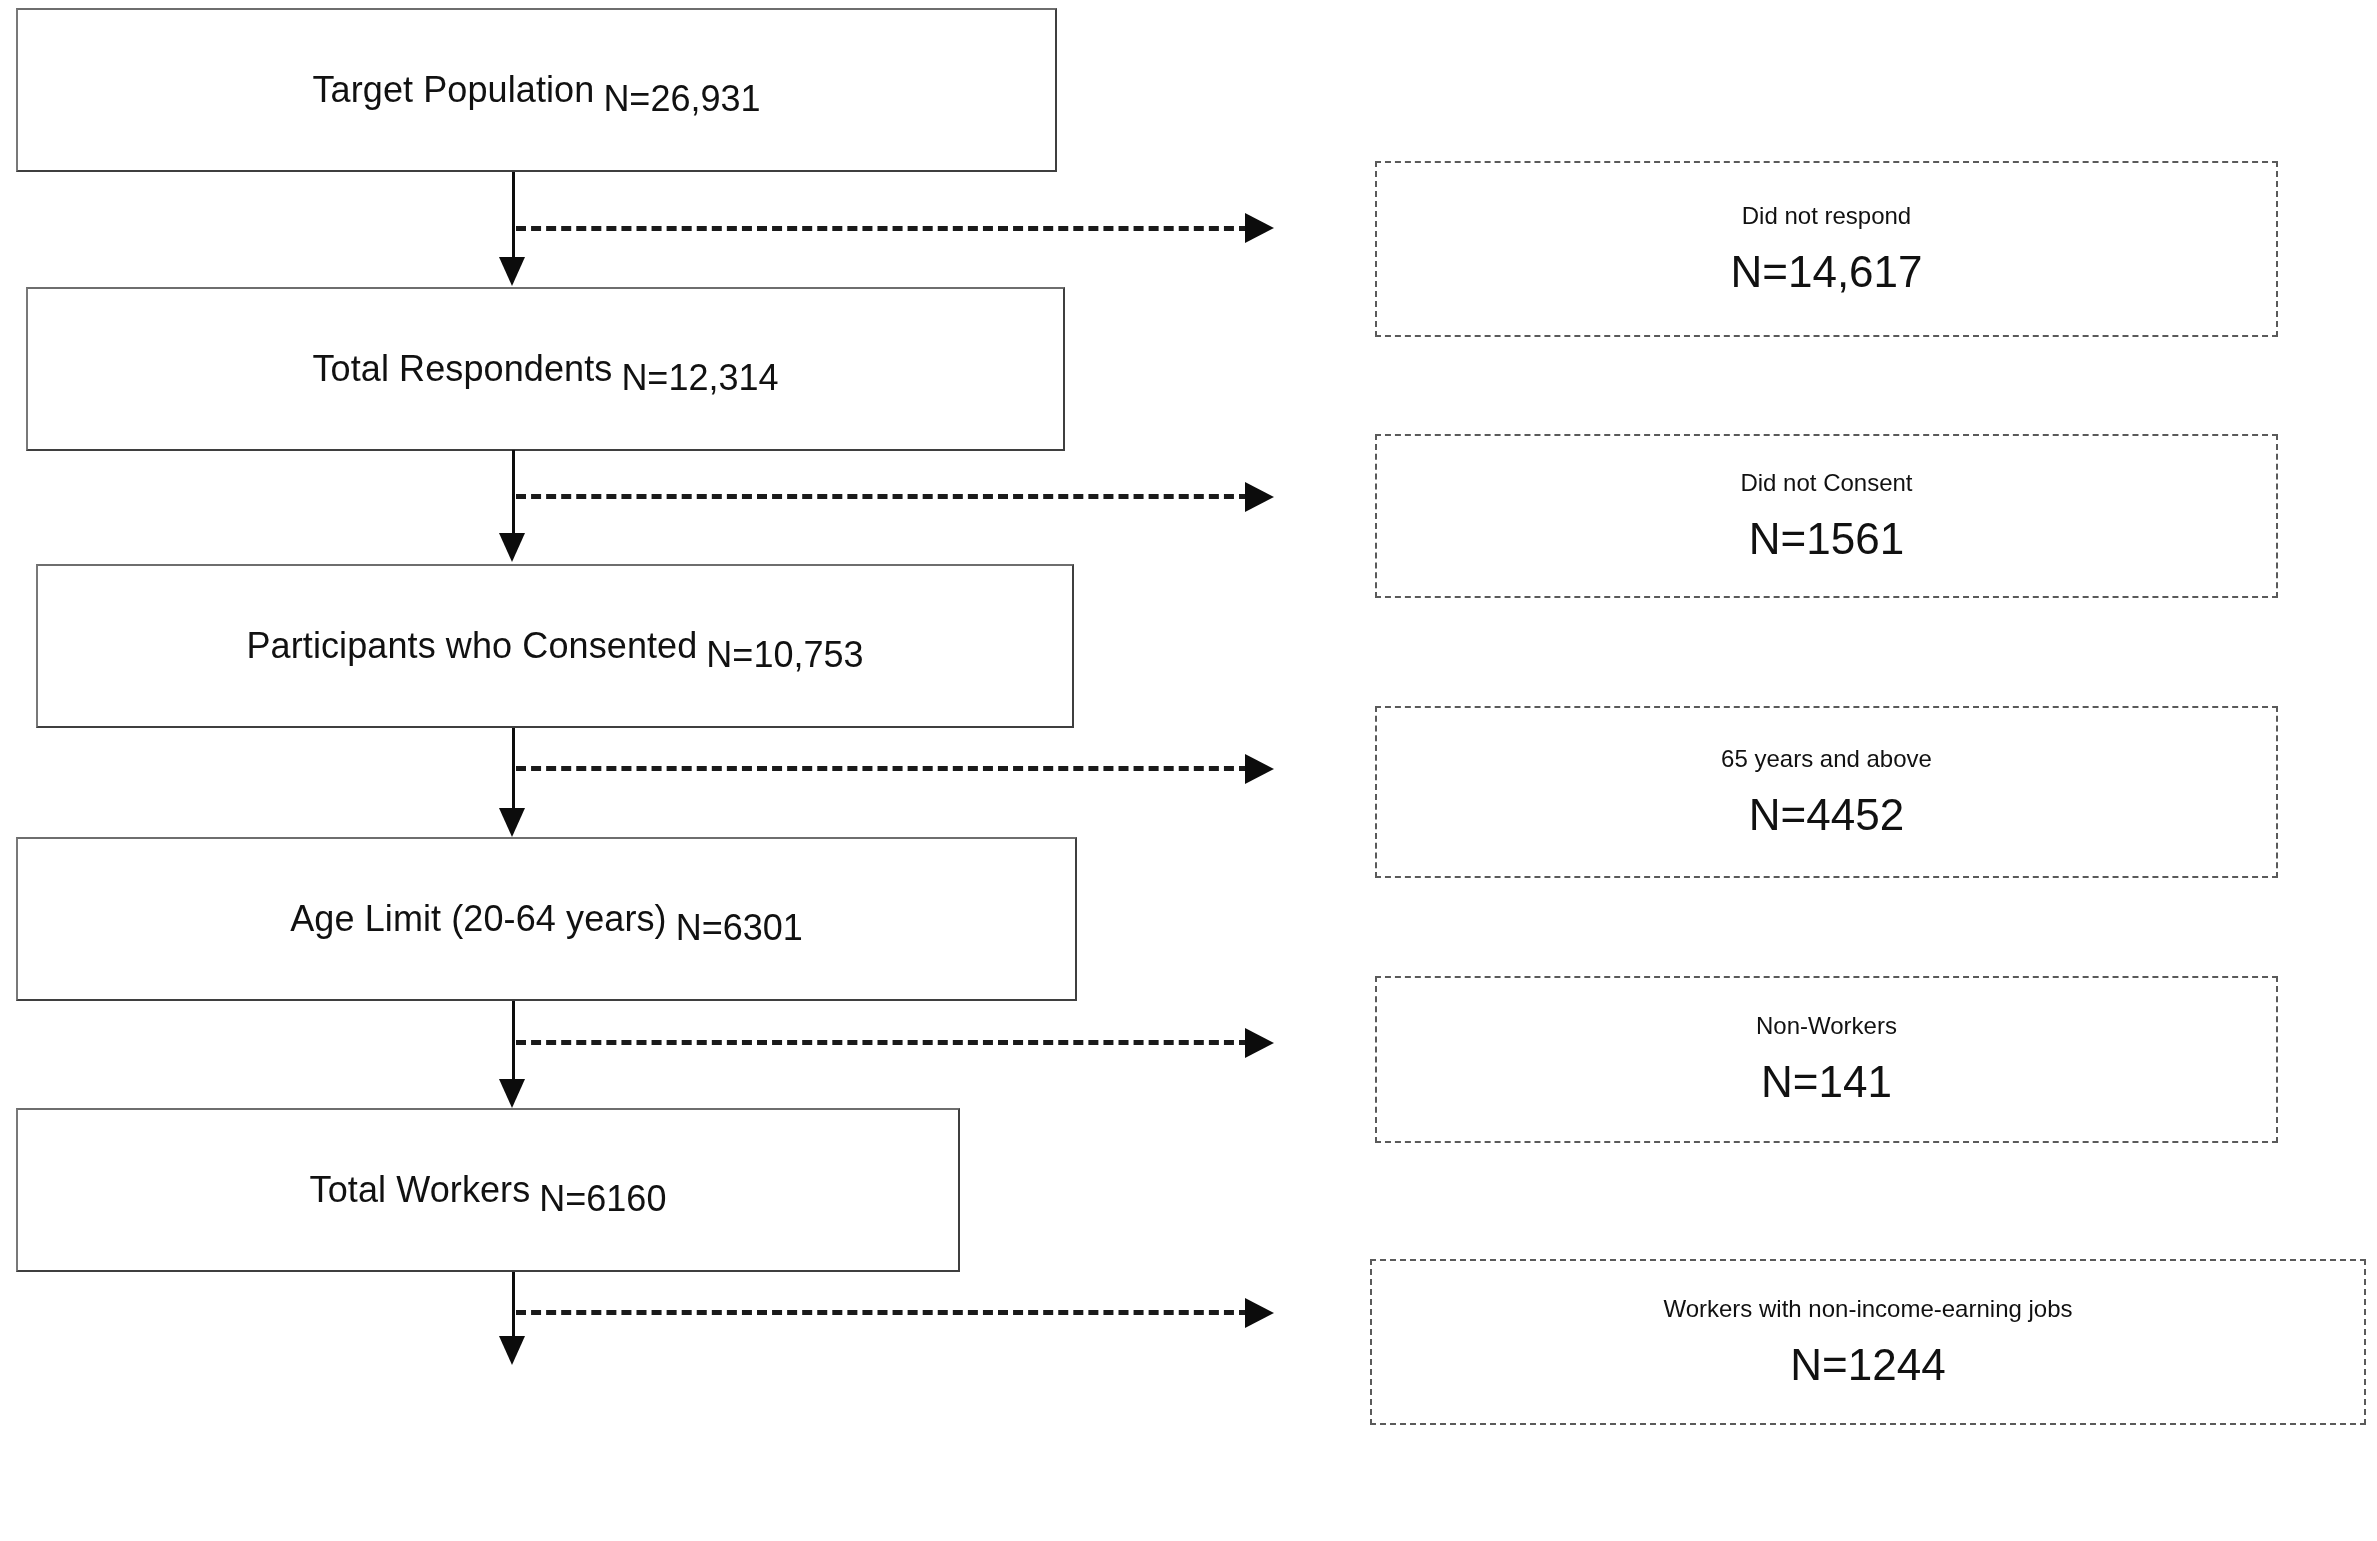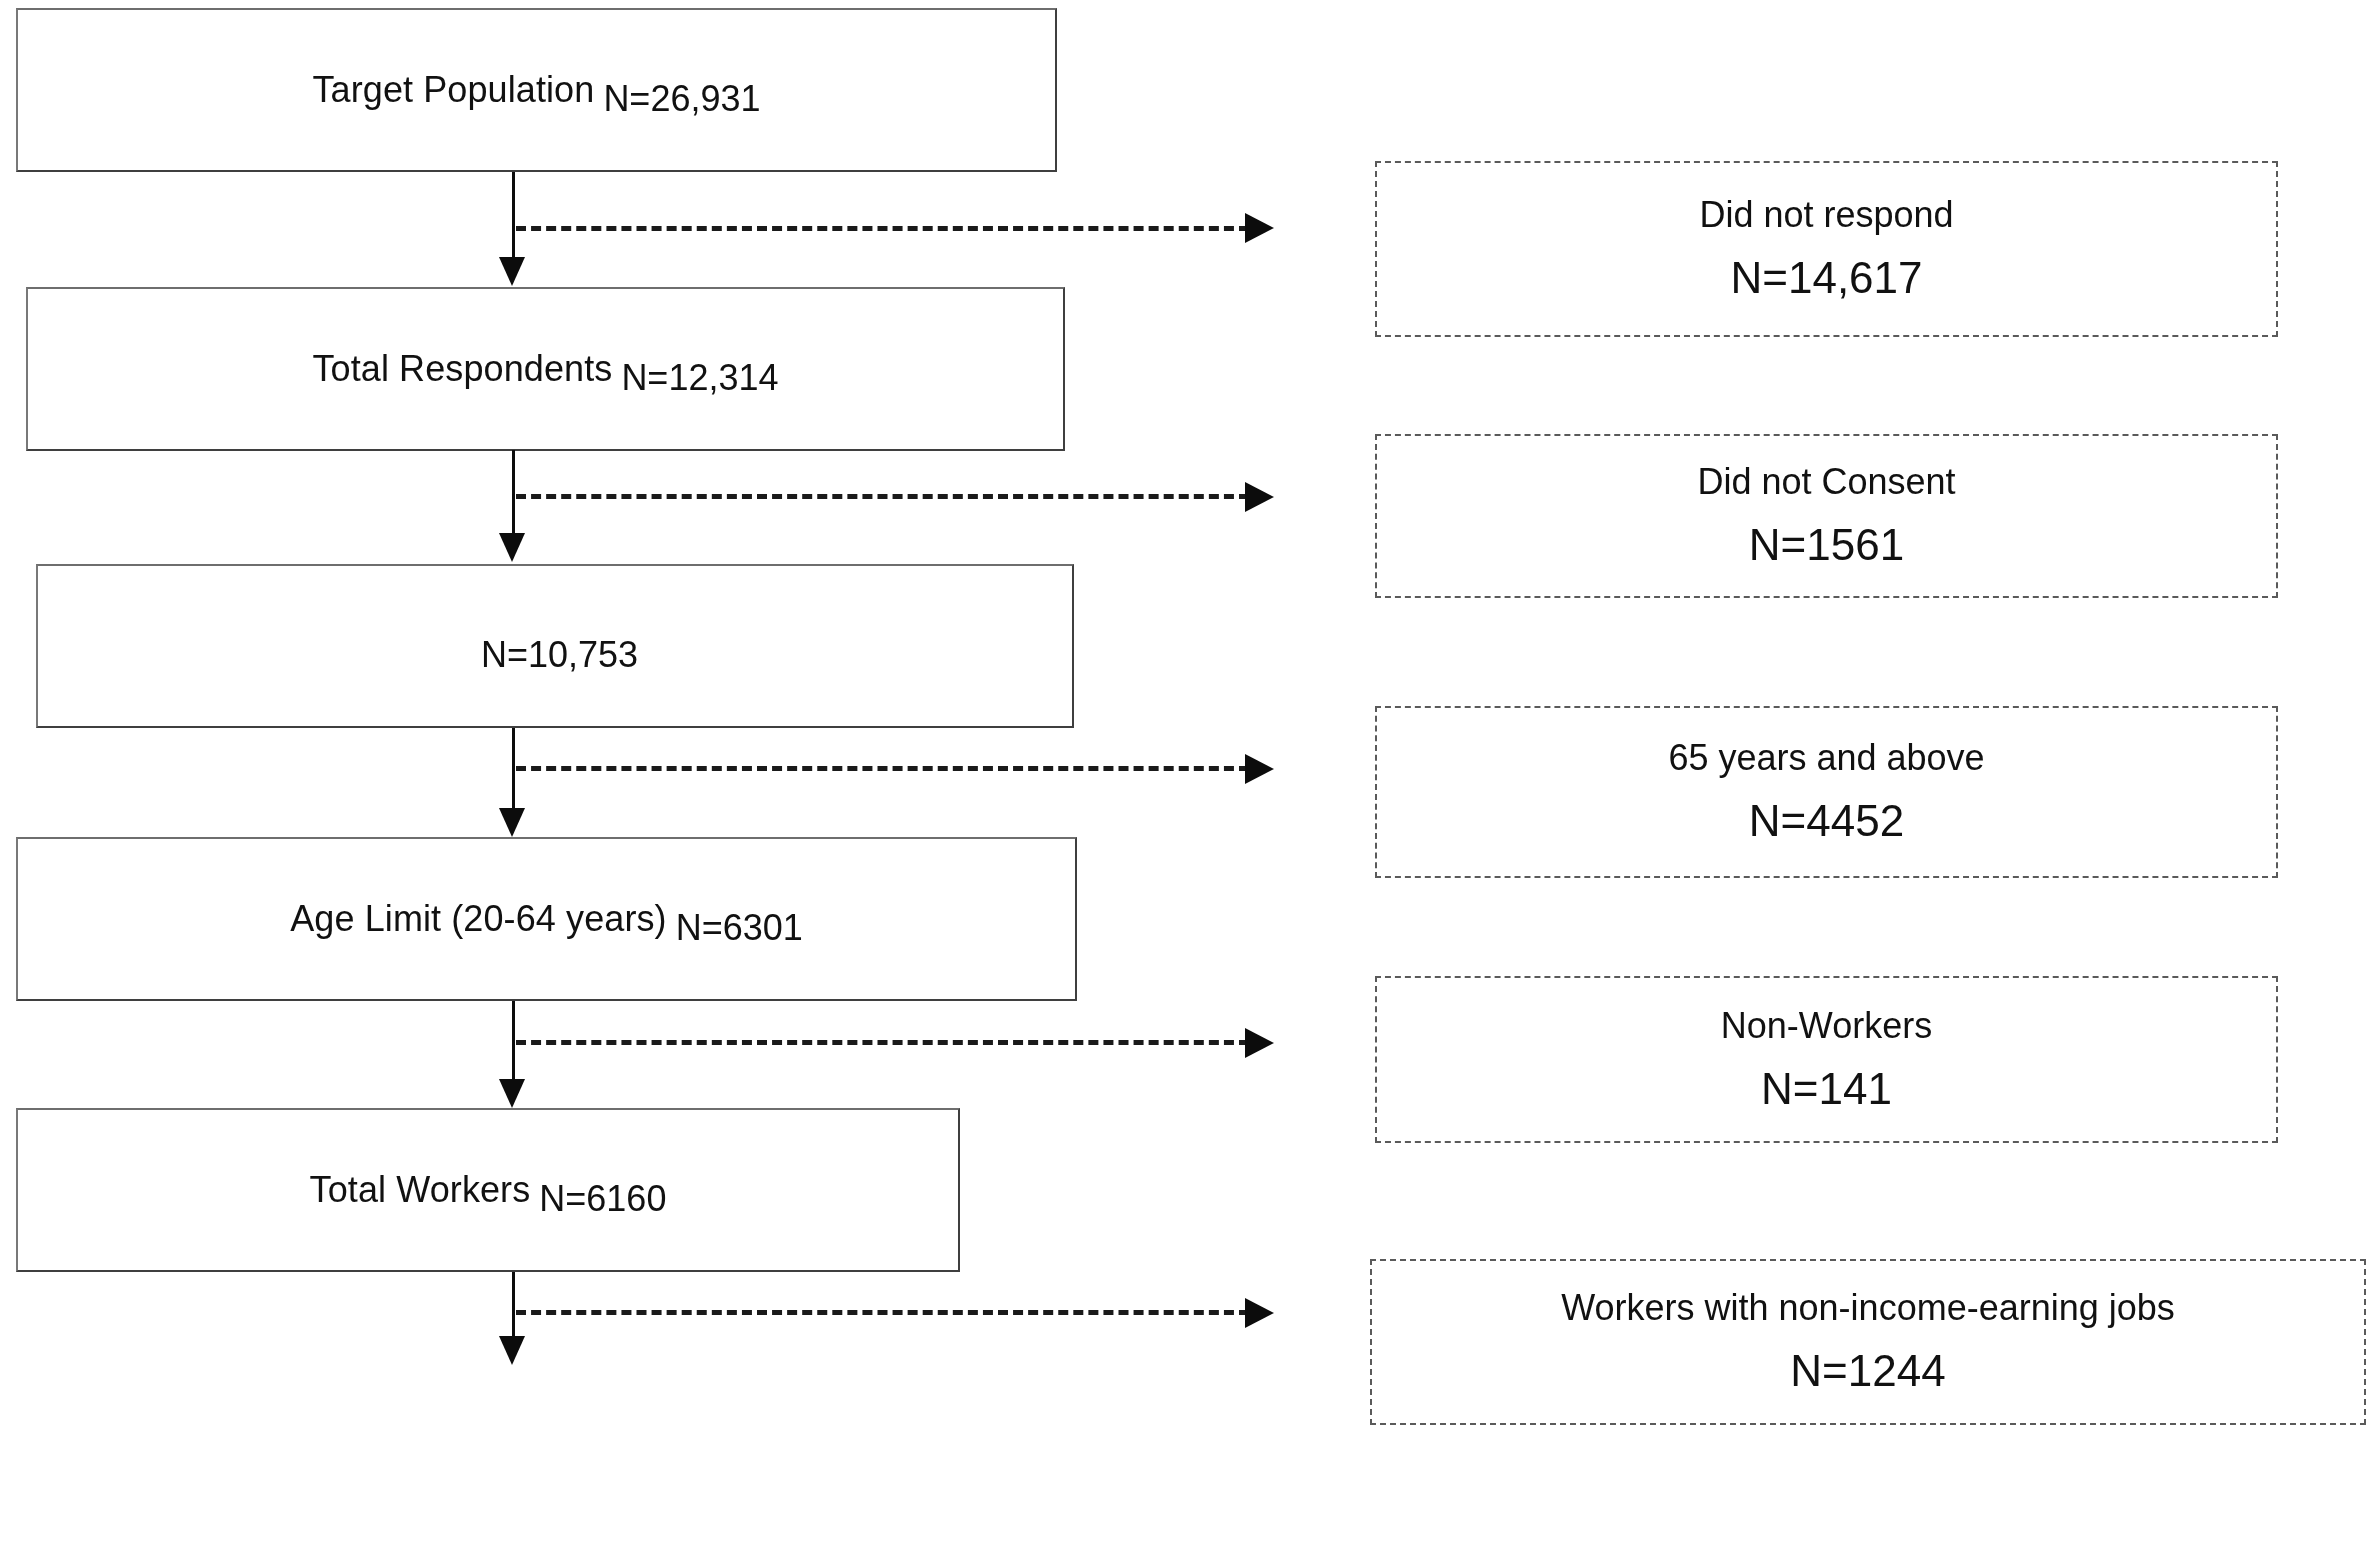--- a/index.html
+++ b/index.html
@@ -50,21 +50,21 @@
     background:#ffffff;
     border:2.8px dashed #5a5a5a;
     display:flex;
     flex-direction:column;
     align-items:center;
     justify-content:center;
     text-align:center;
     color:#111111;
   }
   .excl .line1{
-    font-size:36px;
+    font-size:24px;
     line-height:1.08;
     white-space:nowrap;
   }
   .excl .line2{
     font-size:44px;
     line-height:1.08;
     margin-top:19px;
     white-space:nowrap;
   }
 
@@ -103,20 +103,21 @@
     <div class="line1">Target Population</div>
     <div class="line2">N=26,931</div>
   </div>
 
   <div class="node" style="left:26px;  top:287px;  width:1039px; height:164px;">
     <div class="line1">Total Respondents</div>
     <div class="line2">N=12,314</div>
   </div>
 
   <div class="node" style="left:36px;  top:564px; width:1038px; height:164px;">
+    <div class="line1">Participants who Consented</div>
     <div class="line2">N=10,753</div>
   </div>
 
   <div class="node" style="left:16px;  top:837px; width:1061px; height:164px;">
     <div class="line1">Age Limit (20-64 years)</div>
     <div class="line2">N=6301</div>
   </div>
 
   <div class="node" style="left:16px;  top:1108px; width:944px; height:164px;">
     <div class="line1">Total Workers</div>

